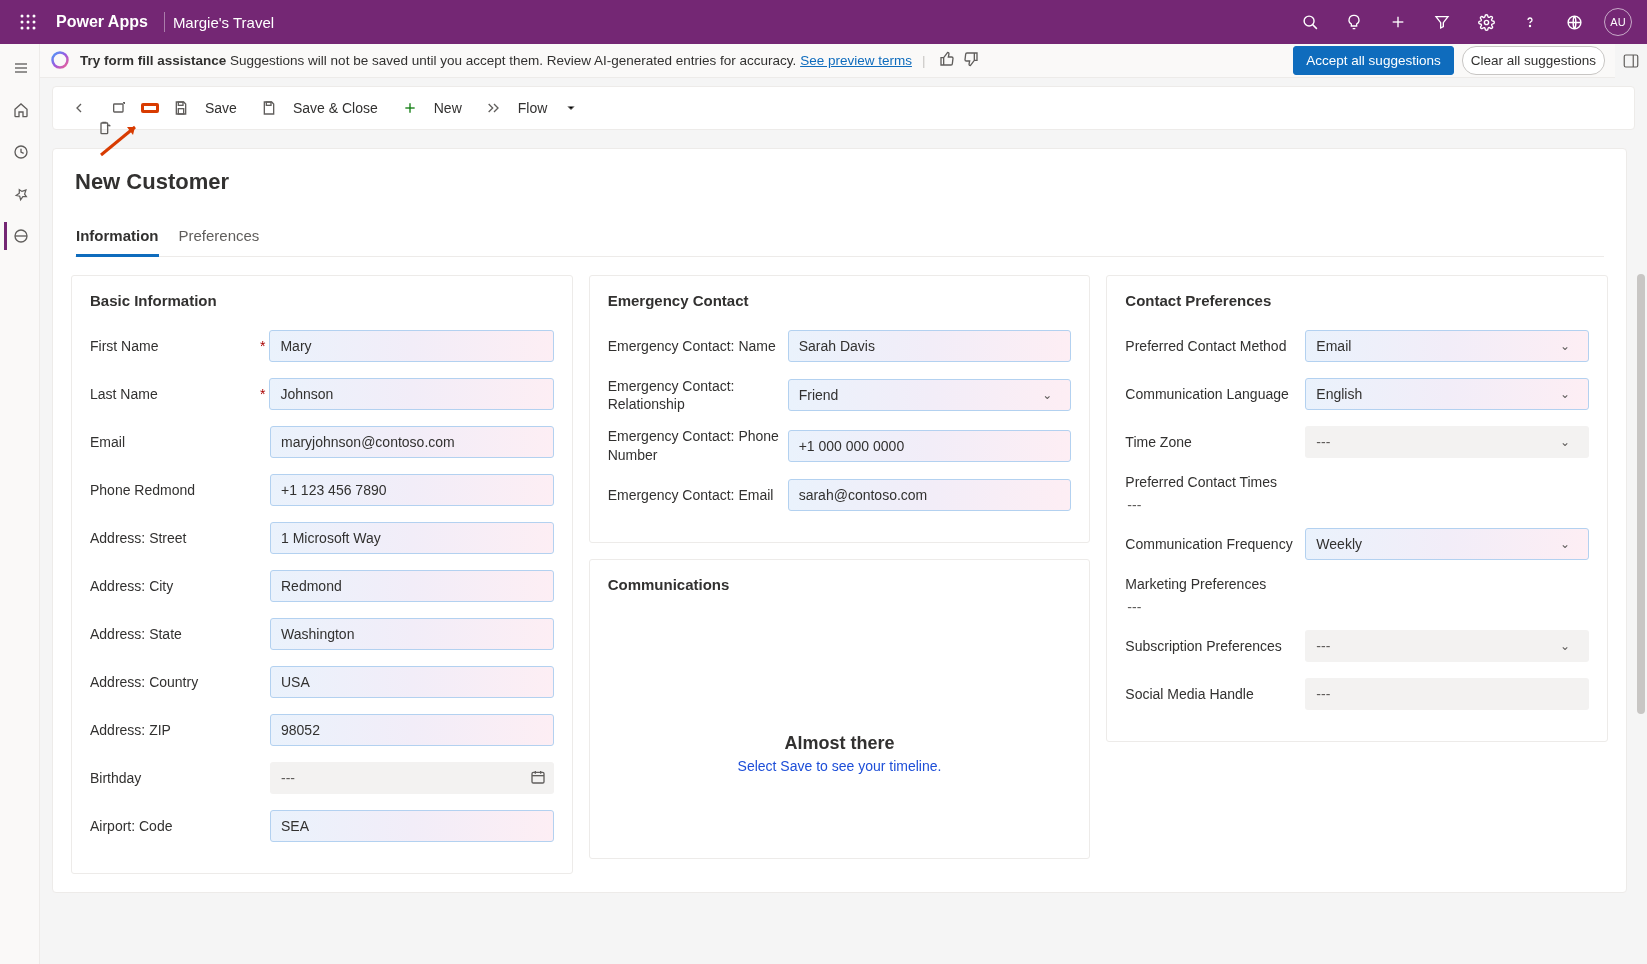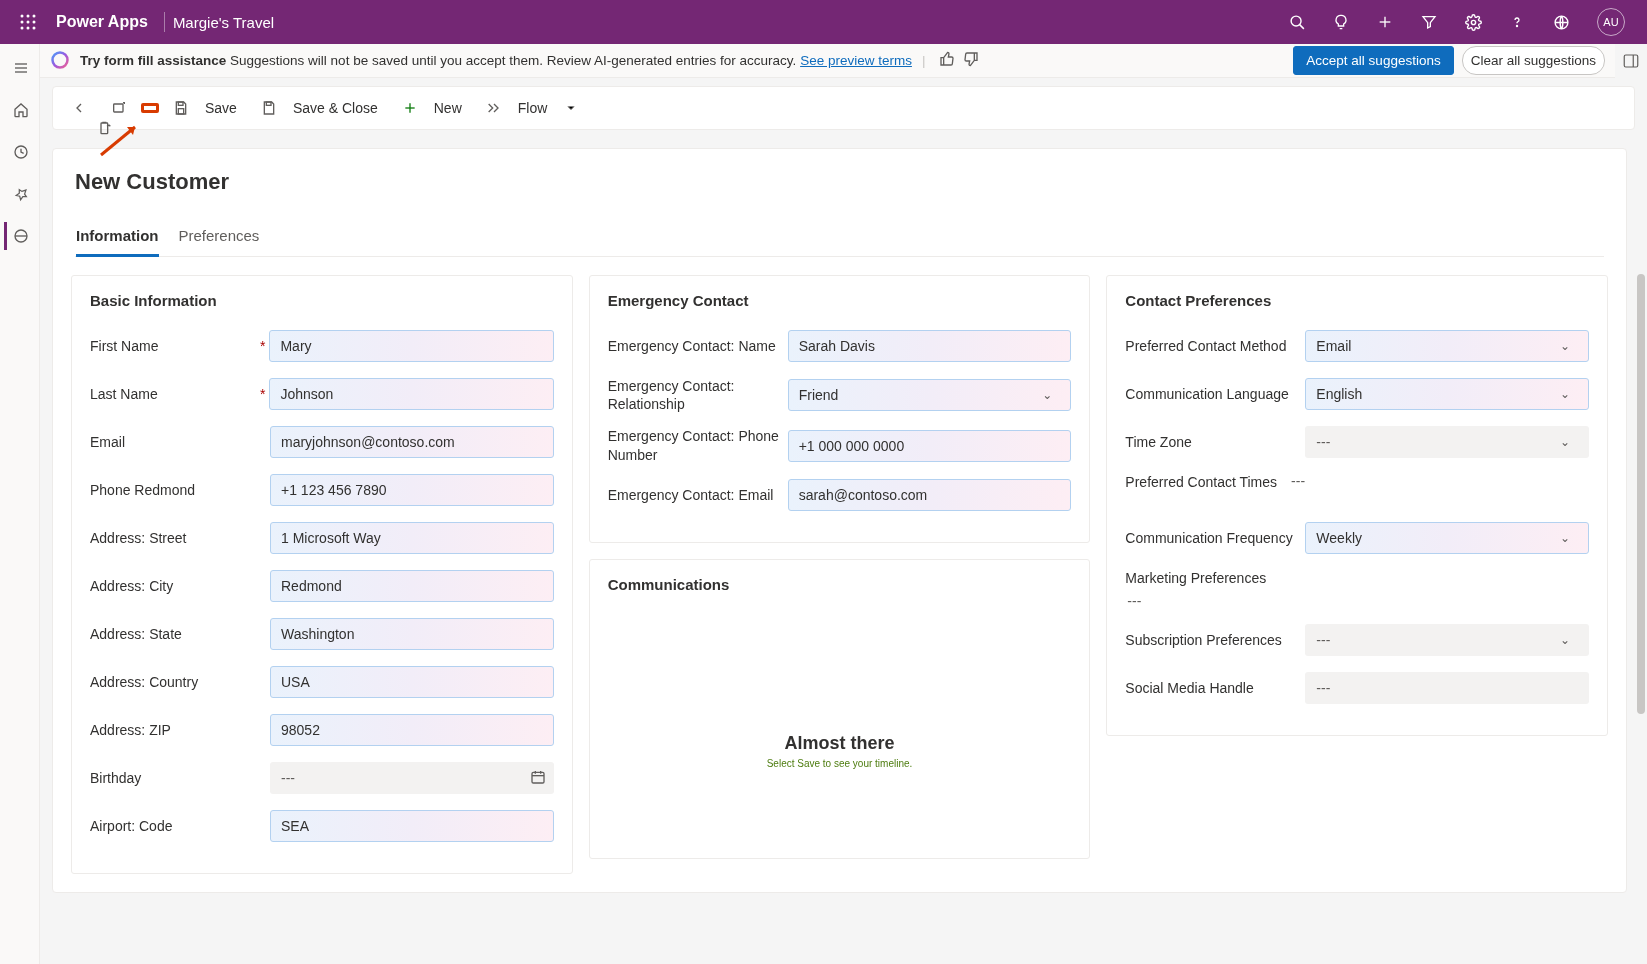--- a/index.html
+++ b/index.html
@@ -7,21 +7,21 @@
   
   .app-header {
     height: 44px; background: #742774; color: white; display: flex; align-items: center; padding: 0 8px;
   }
   .app-header .waffle { width: 40px; display: flex; align-items: center; justify-content: center; }
   .app-header .brand { font-size: 16px; font-weight: 600; padding: 0 8px; }
   .app-header .divider-v { width: 1px; height: 20px; background: rgba(255,255,255,0.4); margin: 0 8px; }
   .app-header .context { font-size: 15px; }
   .app-header .spacer { flex: 1; }
   .app-header .hicons { display: flex; align-items: center; gap: 2px; }
-  .app-header .hicon { width: 42px; height: 44px; display: flex; align-items: center; cursor: pointer; }
+  .app-header .hicon { width: 42px; height: 44px; display: flex; align-items: center; justify-content: center; cursor: pointer; }
   .app-header .avatar { width: 28px; height: 28px; border-radius: 50%; border: 1px solid rgba(255,255,255,0.6); display: flex; align-items: center; justify-content: center; font-size: 11px; }
   
   .shell { display: flex; height: calc(100vh - 44px); }
   
   .left-rail {
     width: 40px; background: #faf9f8; border-right: 1px solid #edebe9; display: flex; flex-direction: column; align-items: center; padding-top: 10px; gap: 14px;
   }
   .left-rail .rail-icon { width: 32px; height: 28px; display: flex; align-items: center; justify-content: center; cursor: pointer; color: #605e5c; border-left: 3px solid transparent; }
   .left-rail .rail-icon.active { border-left-color: #742774; }
   
@@ -81,21 +81,21 @@
   }
   .sugg-select { display: flex; align-items: center; justify-content: space-between; cursor: pointer; }
   .sugg-select .chev, .plain-select .chev { color: #605e5c; font-size: 12px; padding: 0 8px; }
   .plain-select { display: flex; align-items: center; justify-content: space-between; cursor:pointer; }
   .cal-icon { position: absolute; right: 8px; top: 7px; color: #605e5c; }
   
   .static-val { color: #605e5c; font-size: 14px; padding-left: 2px; }
   
   .empty-state { text-align: center; padding: 120px 20px 40px 20px; }
   .empty-state h4 { font-size: 18px; font-weight: 600; margin-bottom: 4px; }
-  .empty-state p { color: #4d7c0f; font-size: 10px; }
+  .empty-state p { color: #1d4ed8; font-size: 14px; }
   
   .scroll-track { position: absolute; right: 2px; top: 60px; bottom: 4px; width: 10px; }
   .scroll-thumb { position: absolute; right: 0; width: 8px; background: #c8c6c4; border-radius: 4px; }
 </style>
 </head>
 <body>
 
 <div class="app-header">
   <div class="waffle">
     <svg width="16" height="16" viewBox="0 0 16 16" fill="white">
@@ -420,21 +420,21 @@
                 </div>
               <div class="row">
                   <div class="lbl">Time Zone</div>
                   <div class="ctrl">
                     <div class="plain-input plain-select">
                       <span>---</span>
                       <span class="chev">⌄</span>
                     </div>
                   </div>
                 </div>
-              <div class="row" style="flex-direction:row; align-items:flex-start; gap:6px">
+              <div class="row" style="flex-direction:column; align-items:flex-start; gap:6px">
                   <div class="lbl" style="width:auto">Preferred Contact Times</div>
                   <div class="static-val">---</div>
                 </div>
               <div class="row">
                   <div class="lbl">Communication Frequency</div>
                   <div class="ctrl">
                     <div class="sugg-input sugg-select">
                       <span>Weekly</span>
                       <span class="chev">⌄</span>
                     </div>

